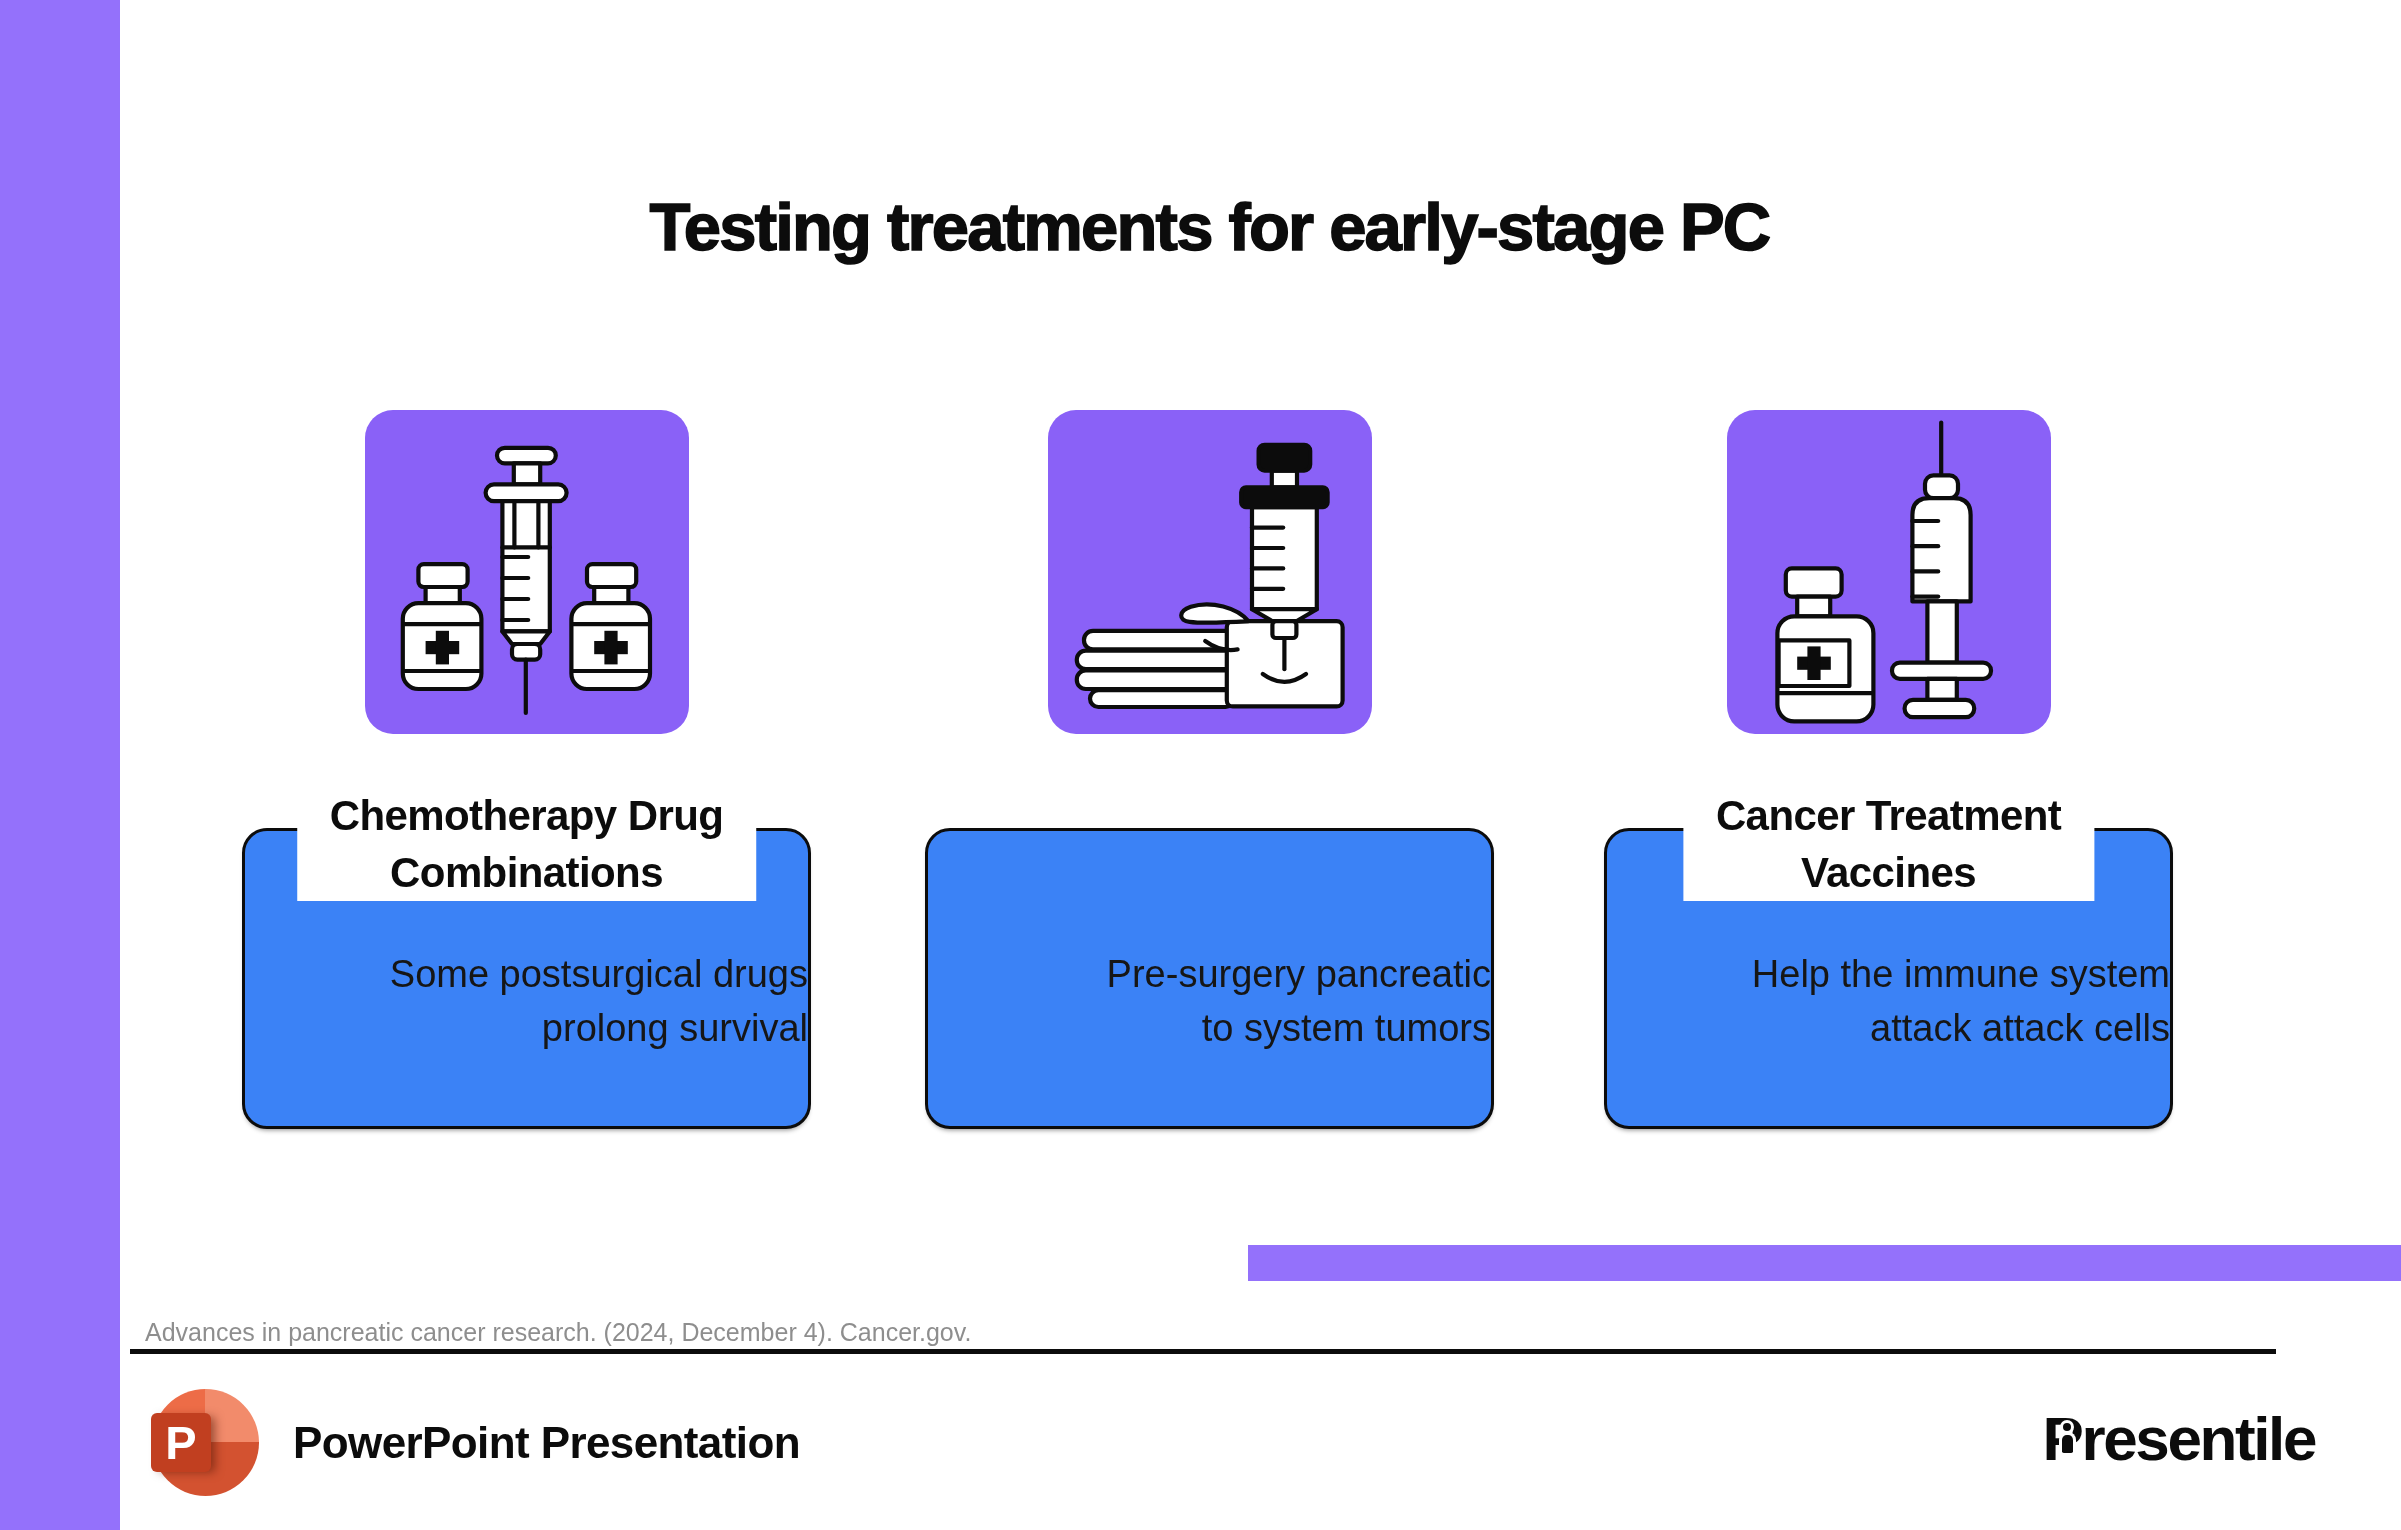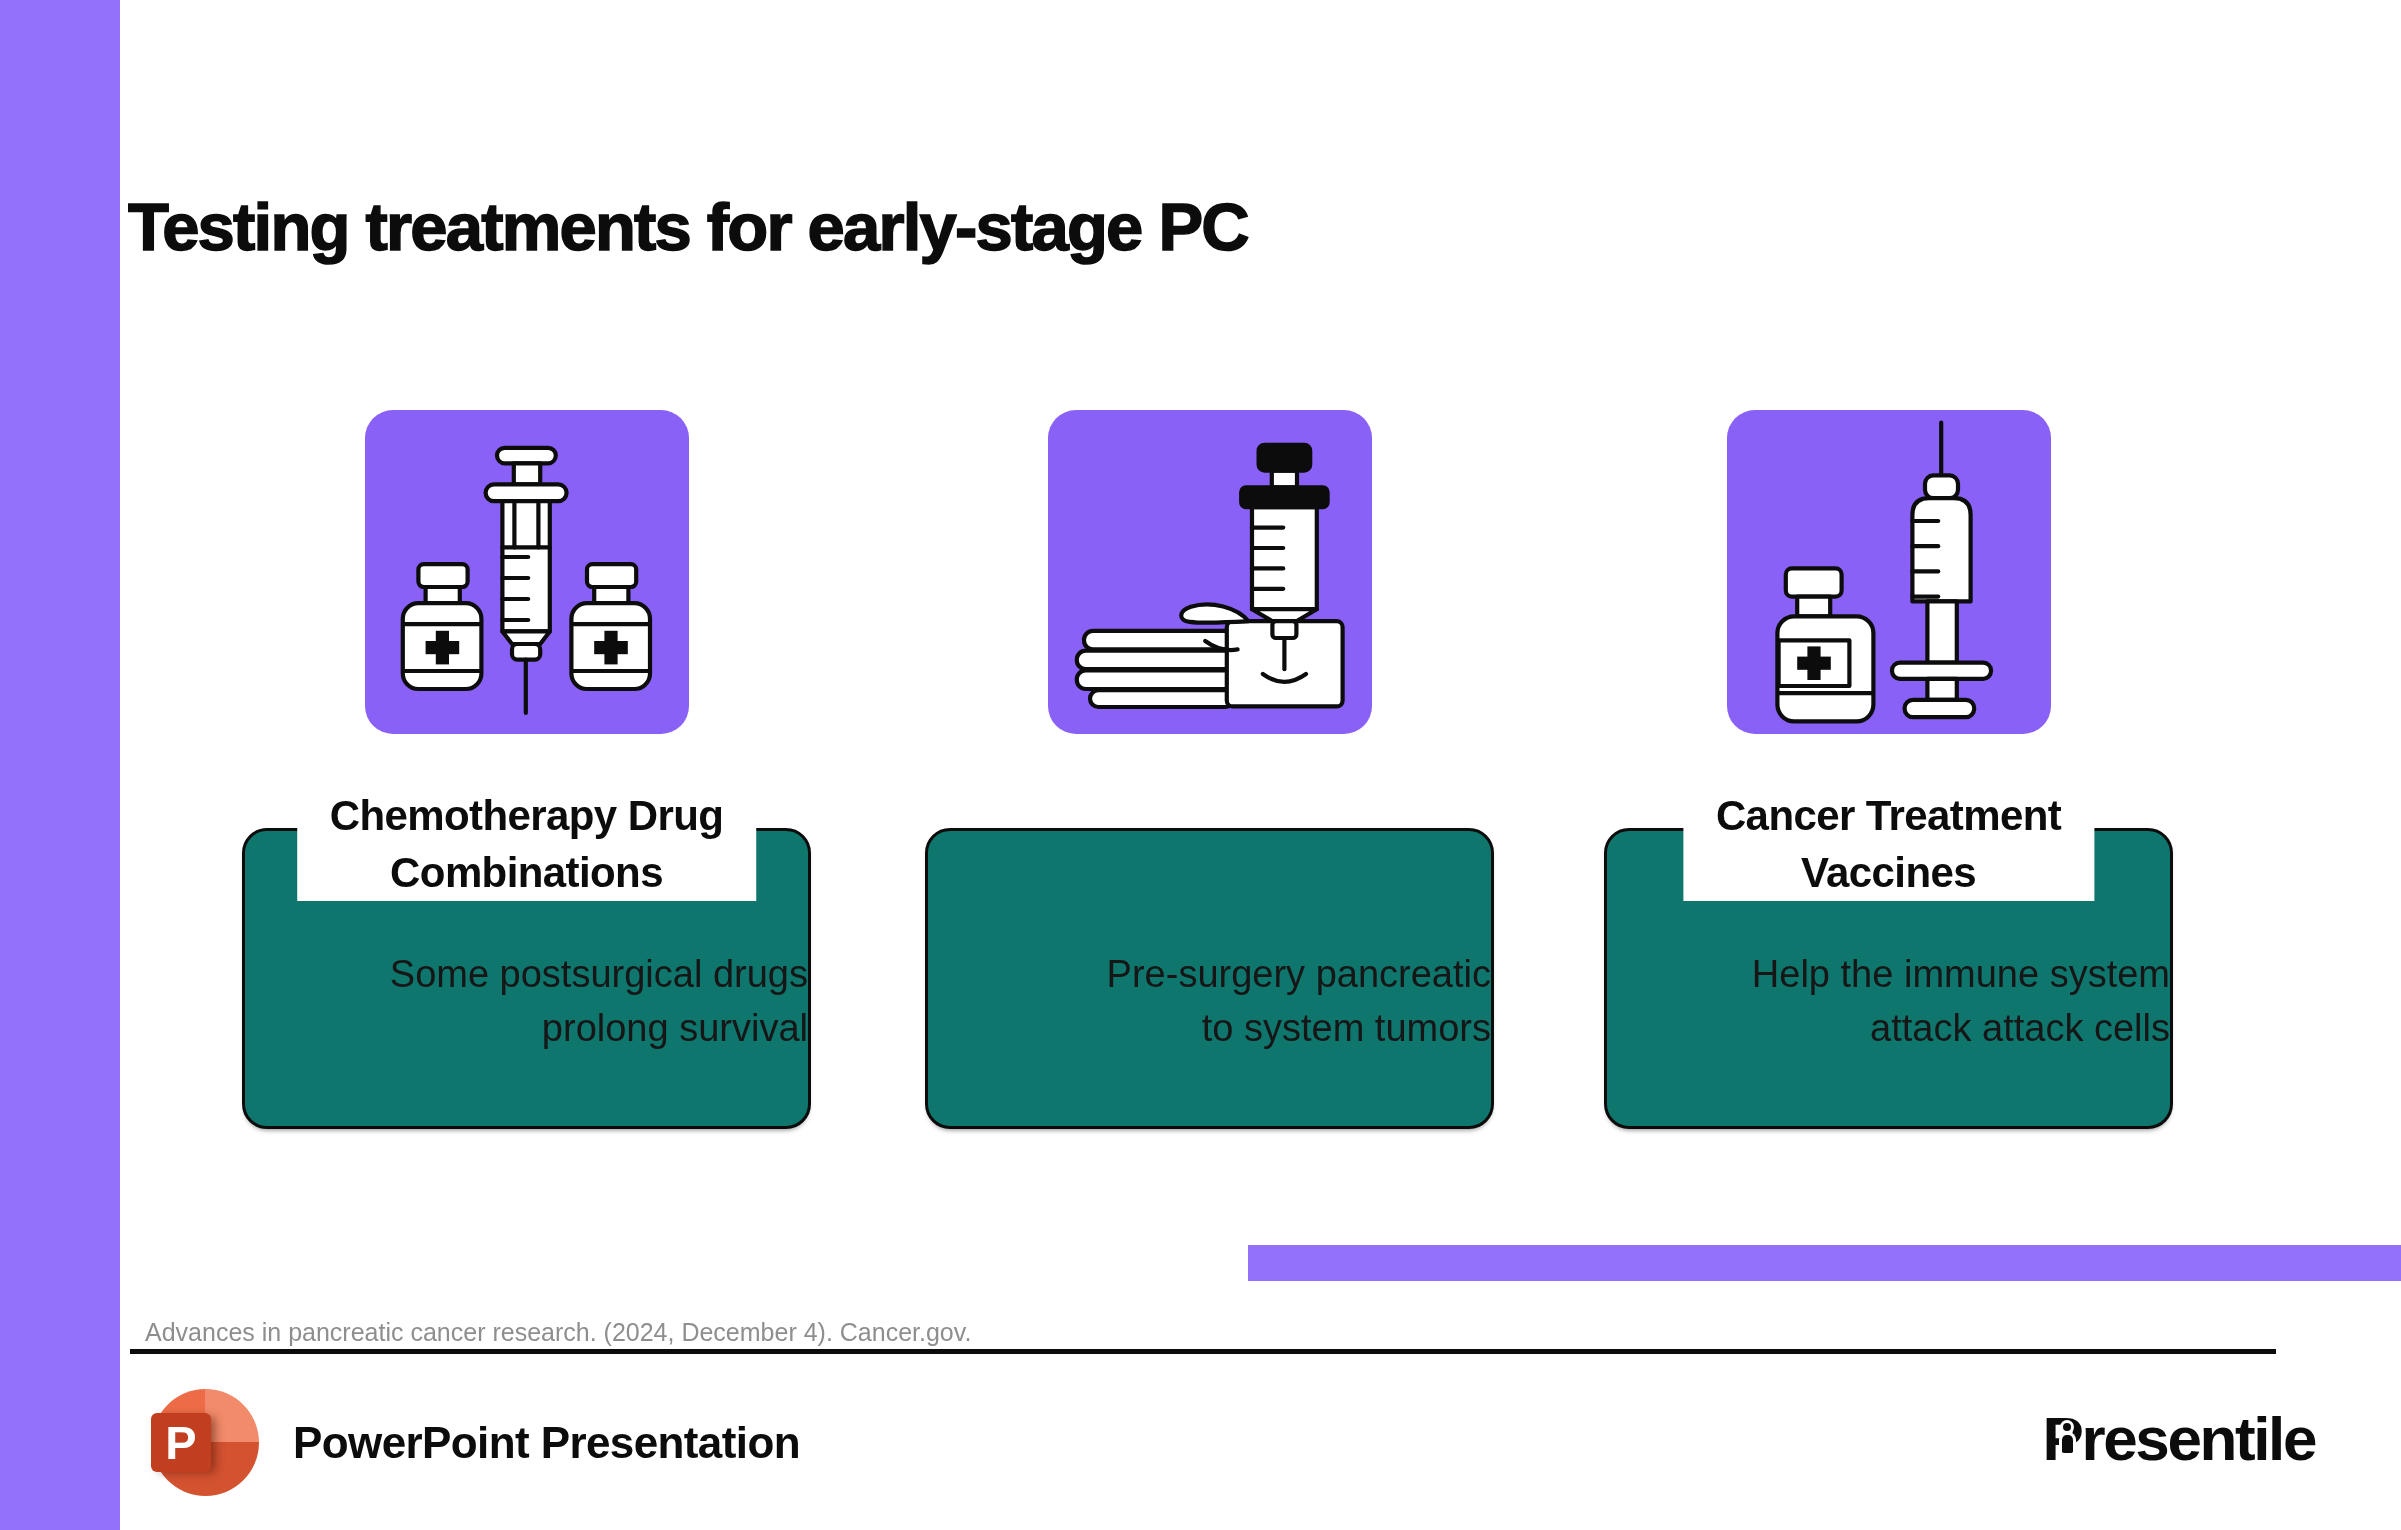--- a/index.html
+++ b/index.html
@@ -7,38 +7,38 @@
     width:2401px;height:1531px;position:relative;overflow:hidden;
     background:#ffffff;font-family:"Liberation Sans", sans-serif;color:#0c0c0c;
   }
   .abs{position:absolute;}
 
   
   #left-rail{left:0;top:0;width:120px;height:1531px;background:var(--accent-purple);}
 
   
   #slide-title{
-    left:120px;top:190px;width:2179px;
-    font-size:67px;line-height:73px;font-weight:bold;letter-spacing:-1.8px;margin-left:8px;
+    left:120px;top:190px;width:2179px;text-align:center;
+    font-size:67px;line-height:73px;font-weight:bold;letter-spacing:-1.8px;
     -webkit-text-stroke:1.5px #0c0c0c;
   }
 
   
   .column{position:absolute;top:410px;width:569px;height:719px;}
   #col-0{left:242px;} #col-1{left:925px;} #col-2{left:1604px;}
 
   .icon-tile{
     position:absolute;top:0;left:50%;transform:translateX(-50%);
     width:324px;height:324px;border-radius:28px;background:var(--tile-purple);
   }
   .icon-tile svg{position:absolute;left:0;top:0;}
 
   .info-card{
     position:absolute;left:0;right:0;top:418px;height:301px;box-sizing:border-box;
-    border:3px solid #0c0c0c;border-radius:25px;background:#0f766e;
+    border:3px solid #0c0c0c;border-radius:25px;background:#3b82f6;
     box-shadow:0 3.6px 4.8px -3px rgba(0,0,0,0.45);
   }
   .card-legend{
     position:absolute;top:-44px;left:50%;transform:translateX(-50%);
     background:#fff;padding:0 33px;white-space:nowrap;text-align:center;
     font-size:42px;line-height:57px;font-weight:bold;letter-spacing:-0.6px;color:#0c0c0c;
   }
   .card-body{
     position:absolute;top:116px;left:0;right:0;text-align:right;
     font-size:38px;line-height:54px;color:#161616;

